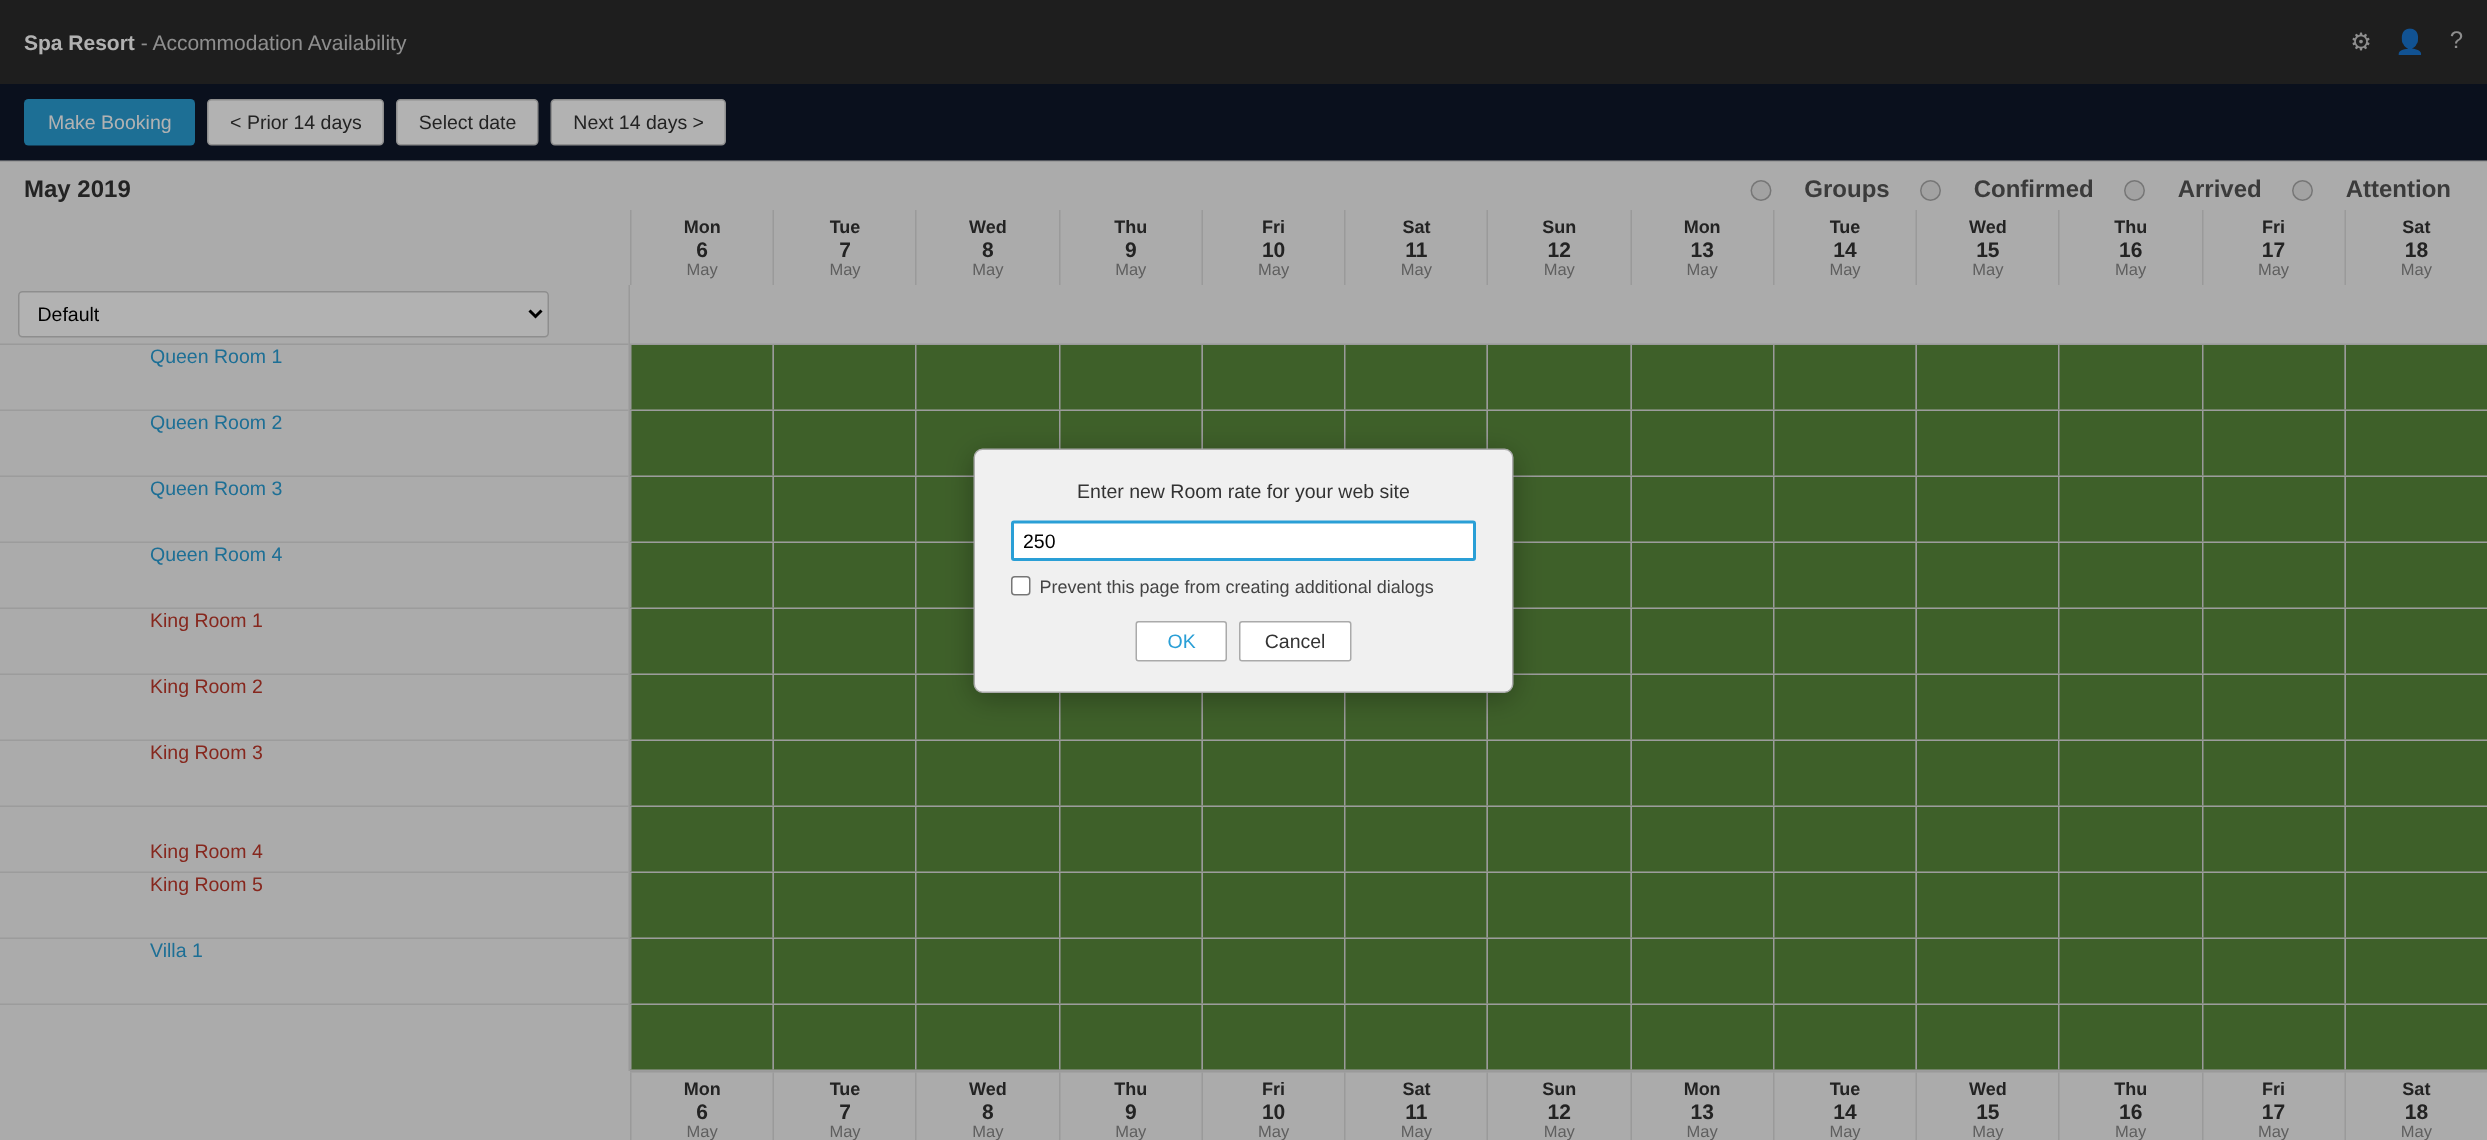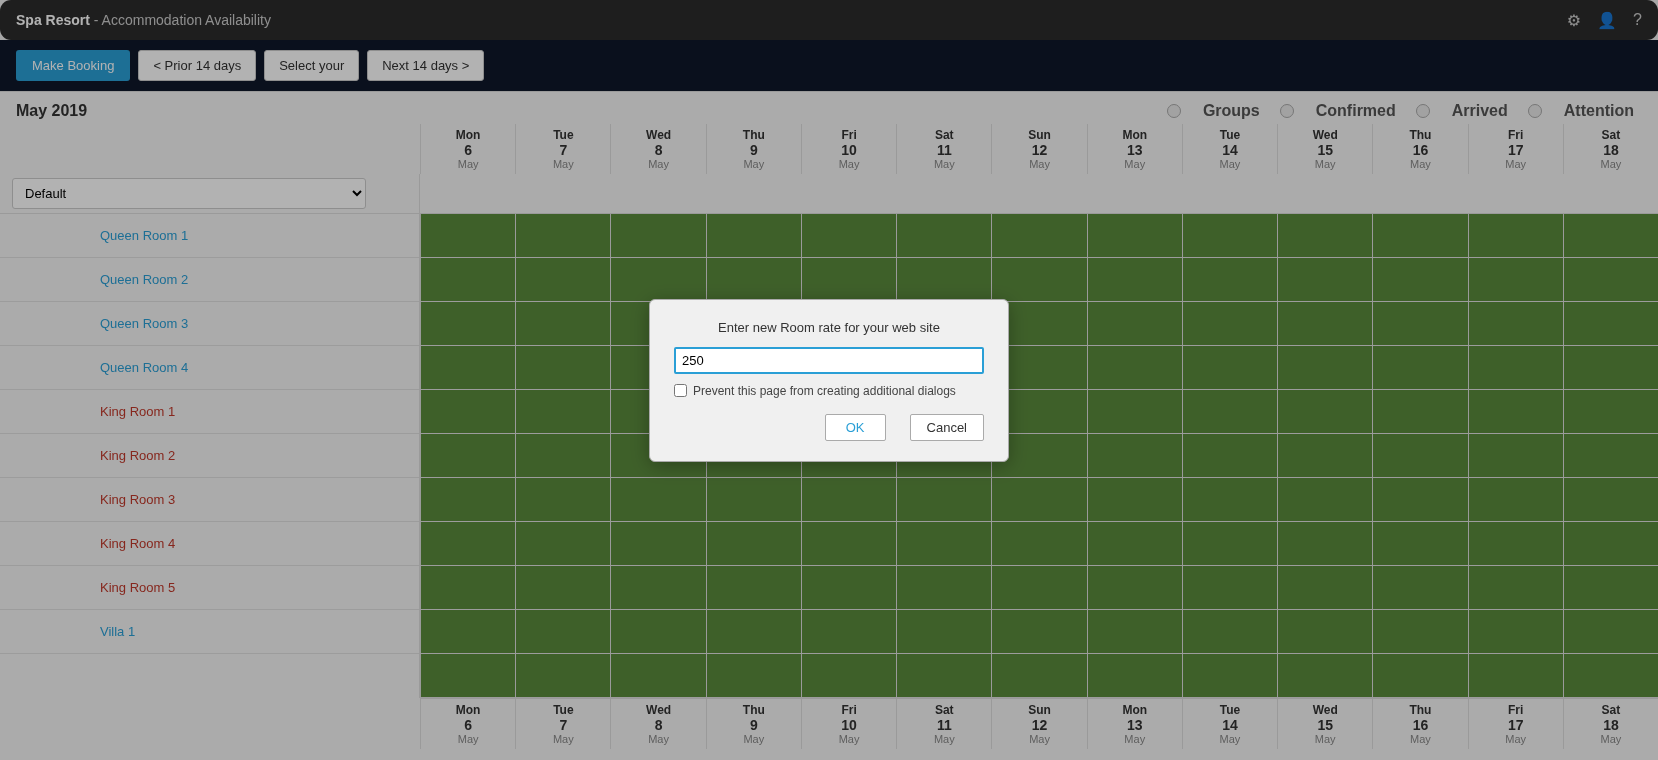--- a/index.html
+++ b/index.html
@@ -1,26 +1,25 @@
 <!DOCTYPE html>
 <html><head>
   <meta charset="utf-8">
   <style>
     * { box-sizing: border-box; margin: 0; padding: 0; }
     body { font-family: Arial, sans-serif; font-size: 13px; background: #f0f0f0; overflow: hidden; width: 1658px; height: 760px; }
 
     
     .navbar {
       background: #2c2c2c;
-      height: 40px;
+      height: 56px;
       display: flex;
       align-items: center;
       padding: 0 16px;
       justify-content: space-between;
-      border-radius: 11px;
     }
     .navbar-title {
       color: #ccc;
       font-size: 14px;
     }
     .navbar-title strong { color: #fff; }
     .navbar-icons { display: flex; align-items: center; gap: 16px; }
     .navbar-icon { color: #ccc; font-size: 16px; cursor: pointer; }
 
     
@@ -126,21 +125,21 @@
       padding: 6px 8px;
       border: 1px solid #ccc;
       border-radius: 3px;
       background: #fff;
       font-size: 13px;
     }
     .room-label {
       height: 44px;
       border-bottom: 1px solid #e0e0e0;
       display: flex;
-      align-items: center;
+      align-items: flex-start;
       padding: 0 12px 0 100px;
       font-size: 13px;
       color: #555;
     }
     .room-label a { color: #2a9fd6; text-decoration: none; cursor: pointer; }
     .room-label.king a { color: #c0392b; }
 
     
     .cells-grid { flex: 1; overflow: hidden; display: flex; flex-direction: column; }
     .cells-header-spacer { height: 40px; border-bottom: 1px solid #ddd; }
@@ -202,22 +201,22 @@
     .dialog-checkbox-row {
       display: flex;
       align-items: center;
       gap: 6px;
       margin-bottom: 16px;
       font-size: 12px;
       color: #444;
     }
     .dialog-buttons {
       display: flex;
-      justify-content: flex-end;
-      gap: 24px;
+      justify-content: center;
+      gap: 8px;
     }
     .dialog-btn-ok {
       background: #fff;
       border: 1px solid #aaa;
       padding: 5px 20px;
       font-size: 13px;
       cursor: pointer;
       border-radius: 2px;
       color: #2a9fd6;
     }
@@ -246,21 +245,21 @@
 </div>
 
 <div class="main-layout">
 
 
   <div class="content">
 
     <div class="toolbar">
       <button class="btn-make-booking">Make Booking</button>
       <button class="btn-nav">&lt; Prior 14 days</button>
-      <button class="btn-nav">Select your</button>
+      <button class="btn-nav">Select date</button>
       <button class="btn-nav">Next 14 days &gt;</button>
     </div>
 
     <div class="month-header">
       <span>May 2019</span>
       <div class="legend-area">
         <div class="legend-item">
           <div class="legend-circle"></div>
           <span>Groups</span>
         </div>
@@ -373,21 +372,21 @@
               <div class="room-label king">
                 <a style="color: rgb(192, 57, 43);">King Room 1</a>
               </div>
               <div class="room-label king">
                 <a style="color: rgb(192, 57, 43);">King Room 2</a>
               </div>
               <div class="room-label king">
                 <a style="color: rgb(192, 57, 43);">King Room 3</a>
               </div>
               <div class="room-label king">
-                <a style="color: rgb(192, 57, 43);">King Room 4</a>
+                <a style="color: rgb(192, 57, 43); margin-top: 22px;">King Room 4</a>
               </div>
               <div class="room-label king">
                 <a style="color: rgb(192, 57, 43);">King Room 5</a>
               </div>
               <div class="room-label">
                 <a>Villa 1</a>
               </div>
             </div>
         </div>
 

